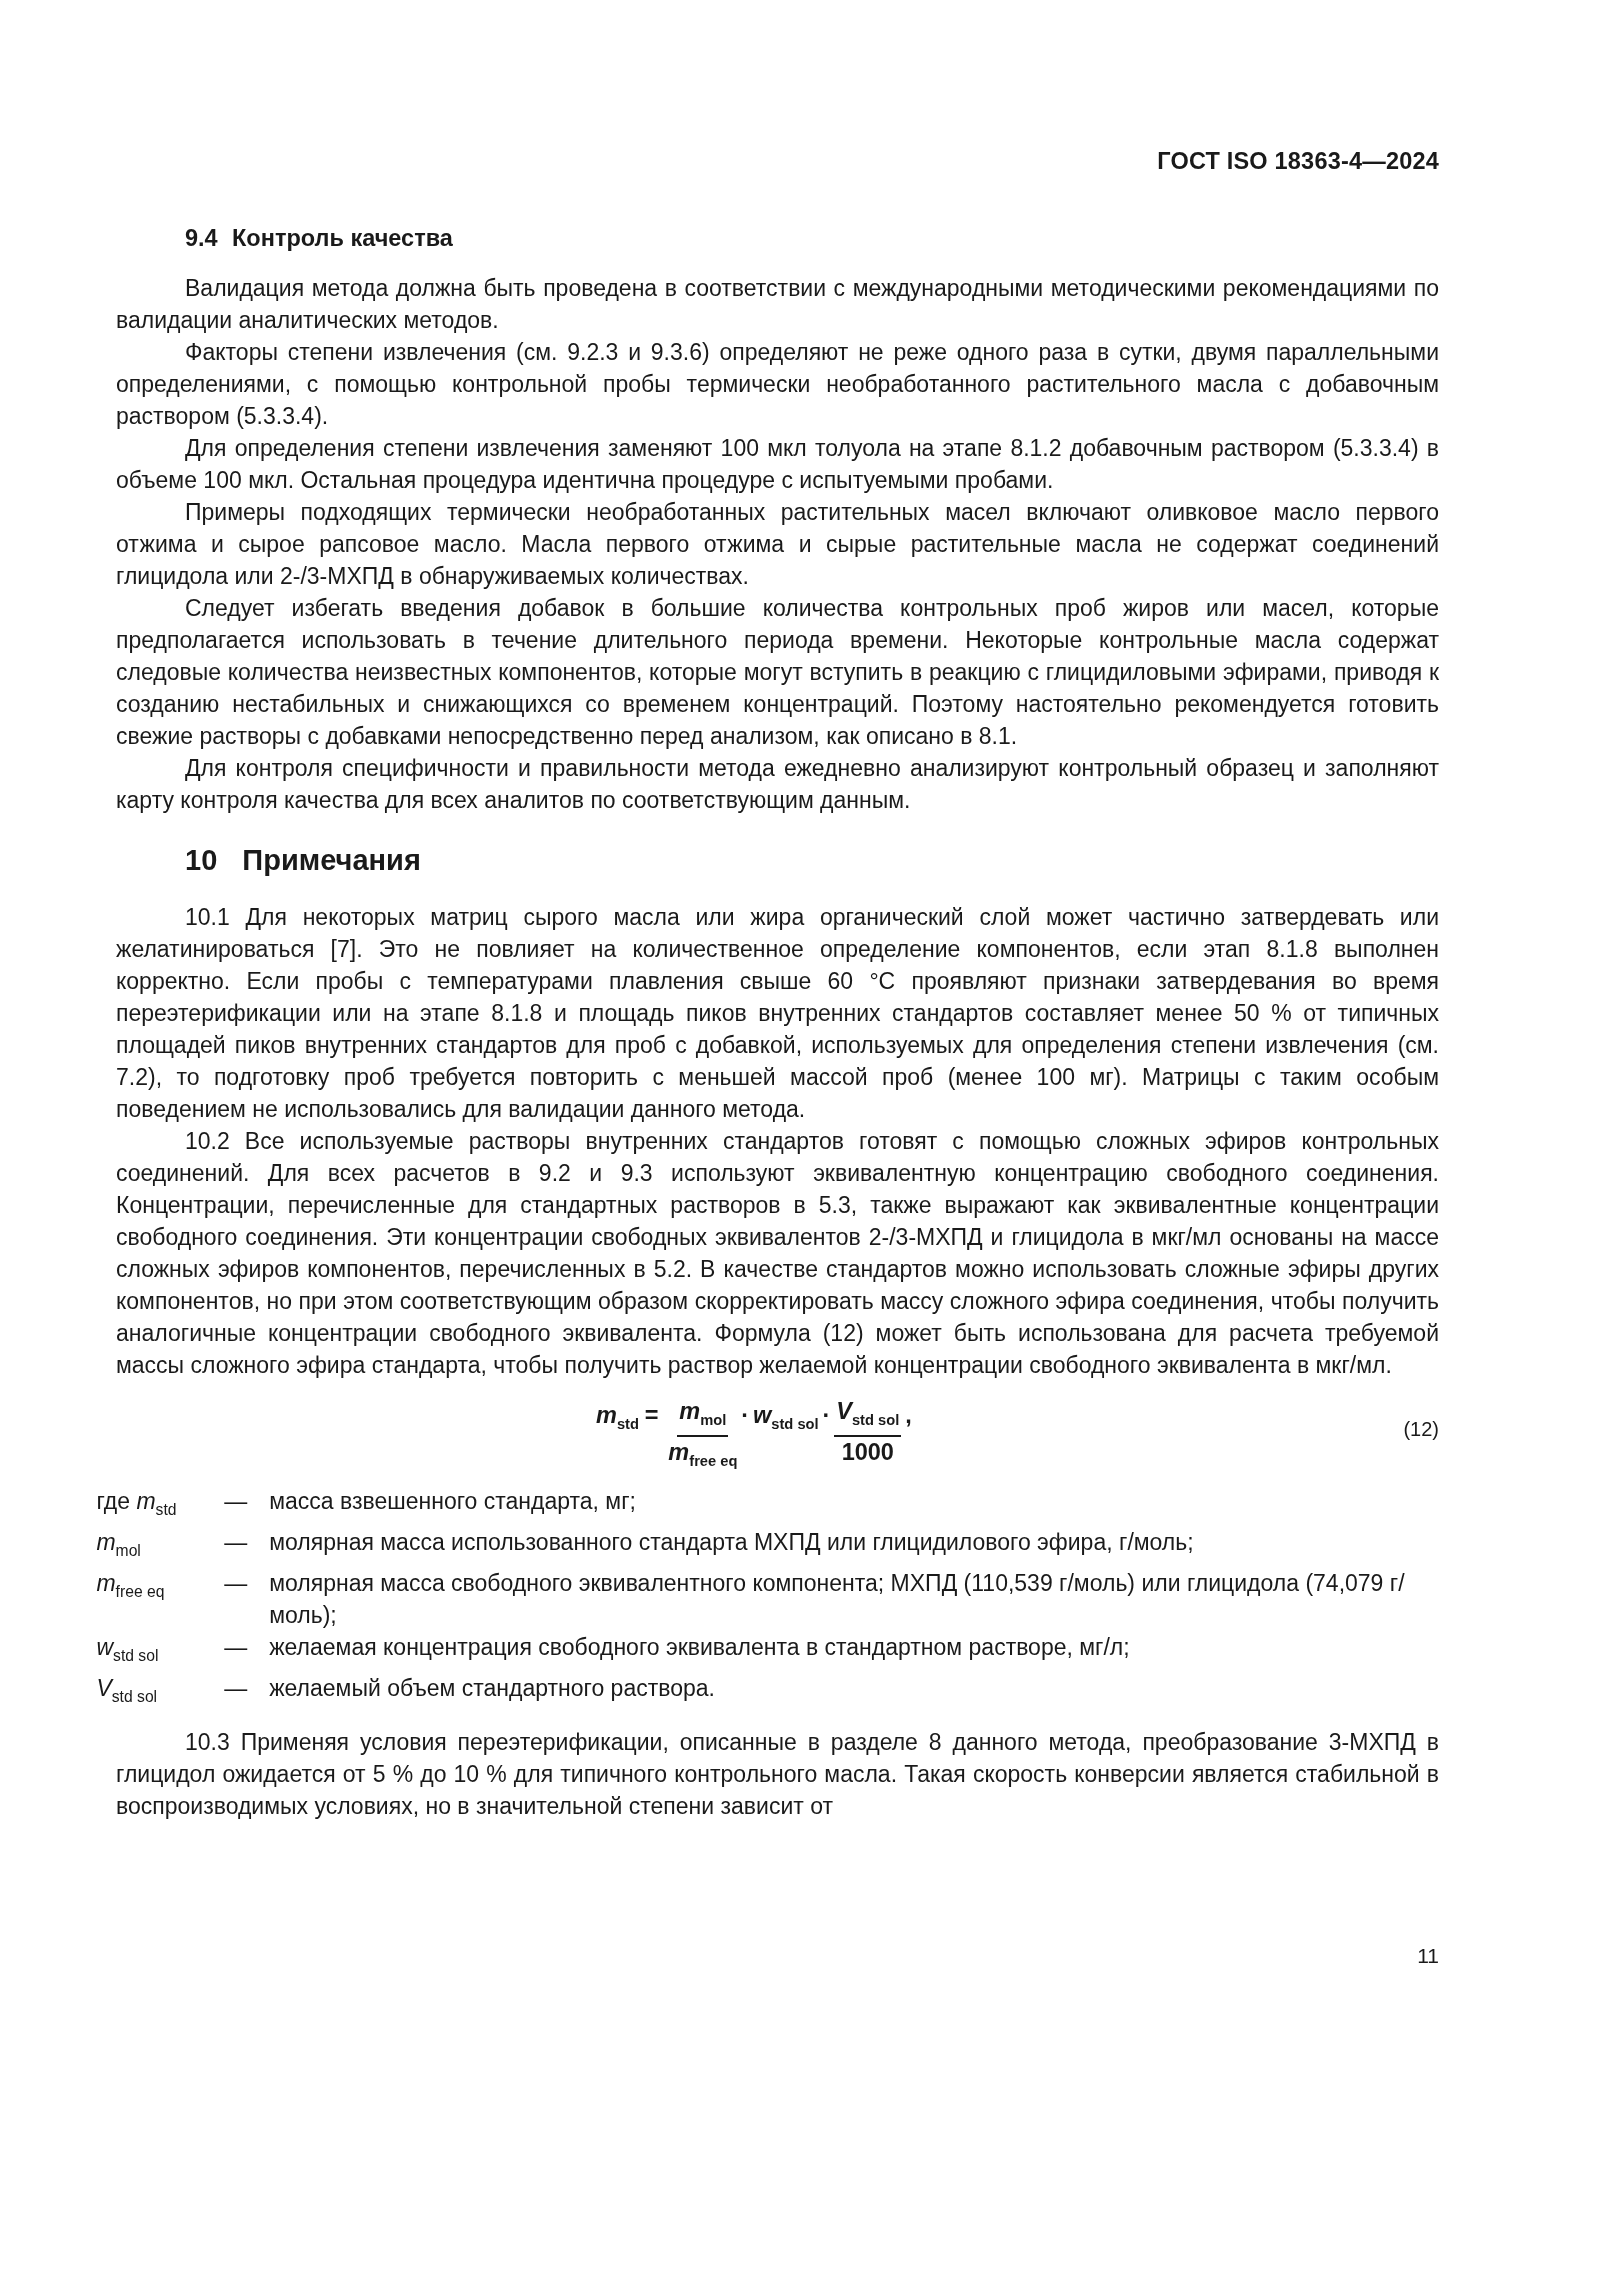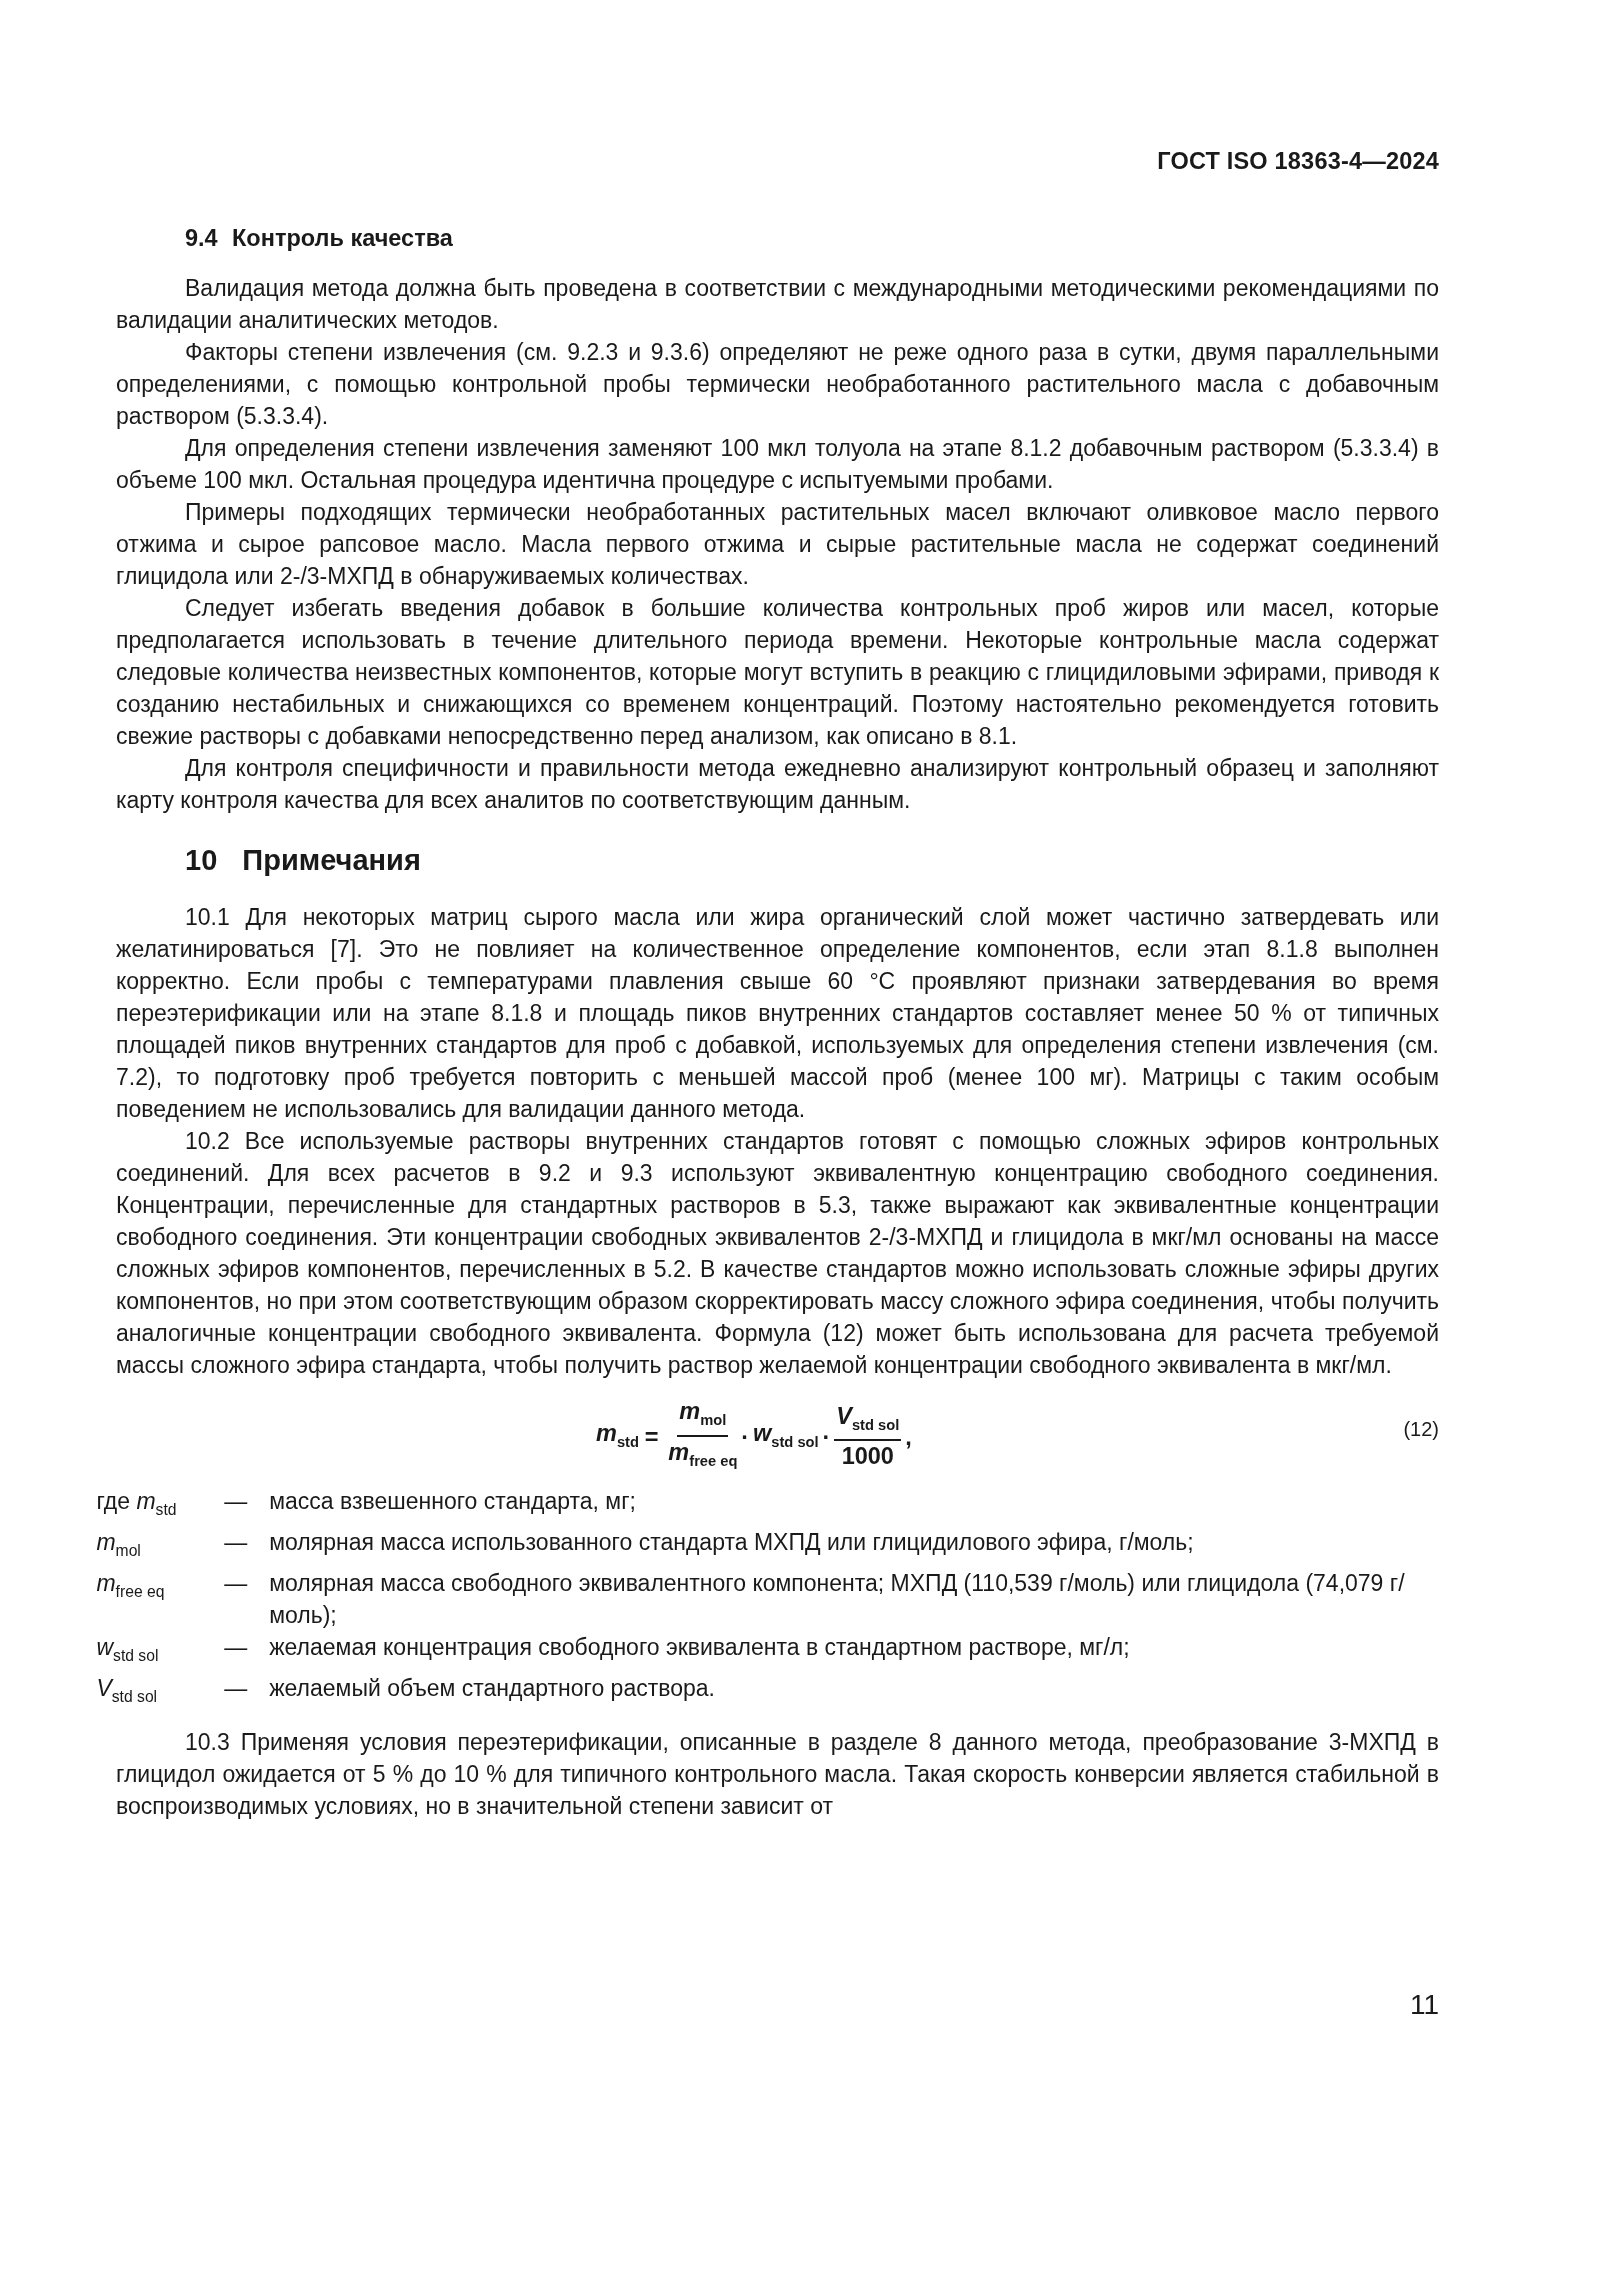--- a/index.html
+++ b/index.html
@@ -50,21 +50,20 @@
     .formula-row {
       position: relative;
       height: 76px;
       margin: 11.8px 0 9.8px 0;
     }
     .formula {
       position: absolute;
       left: 480px;
       top: 5.9px;
       display: flex;
-      align-items: center;
       font-weight: bold;
       font-size: 23.5px;
       font-family: "Liberation Sans", sans-serif;
     }
     .formula i { font-style: italic; }
     .formula sub { font-size: 14.7px; vertical-align: -5.9px; font-style: normal; }
     .frac {
       display: inline-flex;
       flex-direction: column;
       align-items: center;
@@ -91,22 +90,22 @@
       white-space: nowrap;
       flex-shrink: 0;
     }
     .legend-sym i { font-style: italic; }
     .legend-sym sub { font-size: 15.7px; vertical-align: -5.9px; }
     .legend-dash { width: 31px; text-align: center; flex-shrink: 0; }
     .legend-text { flex: 1; padding-left: 5.9px; margin-left: 12px; }
     .page-number {
       position: absolute;
       right: 182px;
-      top: 1989px;
-      font-size: 28px;
+      top: 1944px;
+      font-size: 21px;
     }
   </style>
 </head>
 <body>
 
 <div class="page-header">ГОСТ ISO 18363-4—2024</div>
 
 <div class="content">
 
   <div class="subsection-title">

